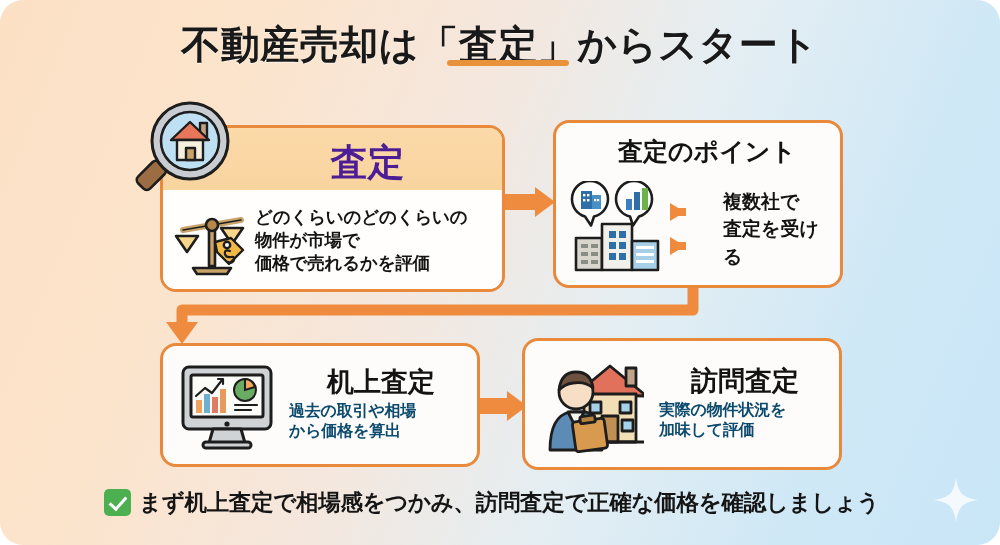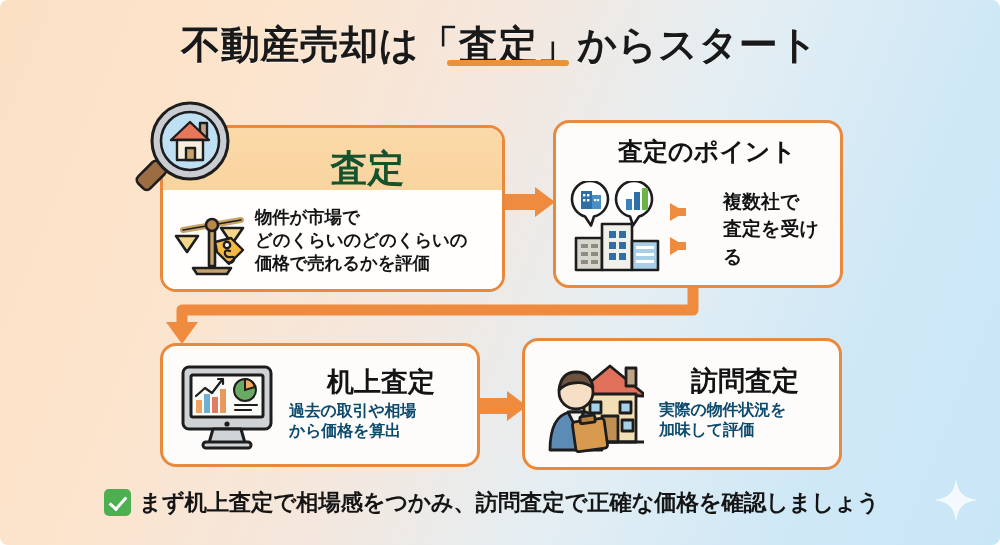--- a/index.html
+++ b/index.html
@@ -10,21 +10,21 @@
     width: 1000px;
     height: 545px;
     overflow: hidden;
     font-family: "Liberation Sans", "DejaVu Sans", sans-serif;
   }
   #canvas {
     position: relative;
     width: 1000px;
     height: 545px;
     background: linear-gradient(112deg, #fbe0c4 0%, #fce4cc 22%, #f5e7dd 42%, #e4eef3 62%, #cfe8f6 82%, #c9e6f7 100%);
-    border-radius: 8px;
+    border-radius: 23px;
     overflow: hidden;
   }
 
   
   #title-area {
     position: absolute;
     top: 18px;
     left: 0;
     width: 1000px;
     text-align: center;
@@ -64,28 +64,28 @@
 
   .card-header-band {
     position: absolute;
     left: 0; top: 0;
     width: 100%;
     height: 62px;
     background: linear-gradient(180deg, #fbd9a8 0%, #f8d49f 100%);
   }
   #card-assessment .card-title {
     position: absolute;
-    left: 0; top: 16px;
+    left: 0; top: 10px;
     width: 100%;
     text-align: center;
     padding-left: 70px;
     box-sizing: border-box;
     font-size: 37px;
     font-weight: bold;
-    color: #14532d;
+    color: #4c1d95;
   }
   #card-assessment .card-body {
     position: absolute;
     left: 0; top: 62px;
     width: 100%; height: 101px;
     display: flex;
     align-items: center;
     background: #fffefc;
   }
   .scale-icon-wrap {
@@ -287,22 +287,22 @@
             <path d="M48 26 L70 26 L59 42 Z" fill="#f6d68a"></path>
           </g>
           <g stroke="#1d1d1d" stroke-width="2.4" stroke-linejoin="round">
             <path d="M42 40 L58 36 L70 48 L56 62 L44 50 Z" fill="#f2b947"></path>
             <circle cx="54" cy="43" r="3.2" fill="#fdfdfd"></circle>
             <path d="M57 49 q-6 -2 -5 3 q1 4 6 3 q4 -1 3 3 q-1 4 -6 2" fill="none" stroke="#1d1d1d" stroke-width="2.2" stroke-linecap="round"></path>
           </g>
         </svg>
       </div>
       <div class="body-text">
+        <div>どのくらいのどのくらいの</div>
         <div>物件が市場で</div>
-        <div>どのくらいのどのくらいの</div>
         <div>価格で売れるかを評価</div>
       </div>
     </div>
   </div>
 
   <svg style="position:absolute;left:128px;top:93px;width:112px;height:112px;" viewBox="0 0 112 112">
     <g>
       <rect x="8" y="74" width="30" height="17" rx="5" fill="#9c6d42" stroke="#1d1d1d" stroke-width="2.6" transform="rotate(-45 23 82)"></rect>
       <circle cx="62" cy="48" r="38" fill="#c9ccd1" stroke="#1d1d1d" stroke-width="3"></circle>
       <circle cx="62" cy="48" r="29" fill="#bfe0f2" stroke="#1d1d1d" stroke-width="2.6"></circle>

